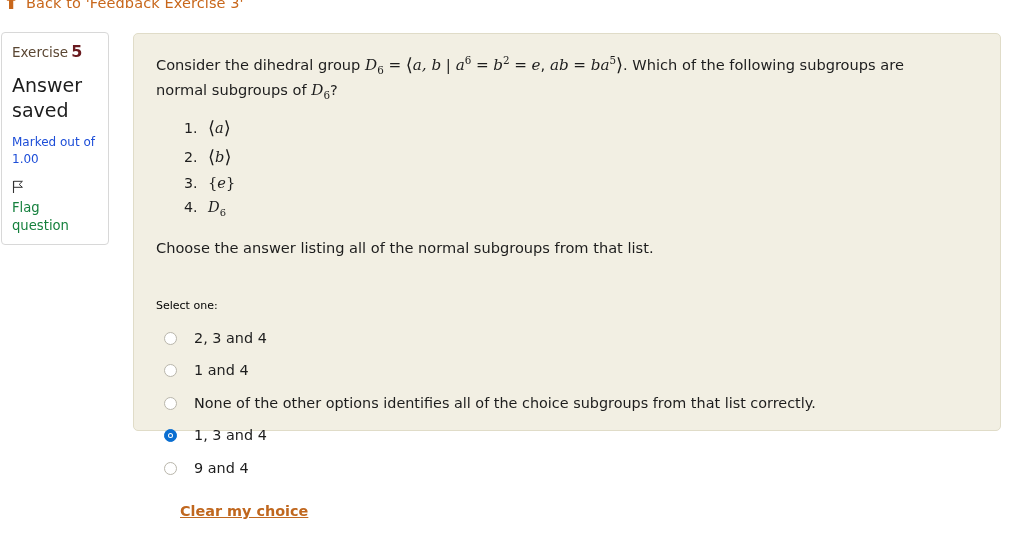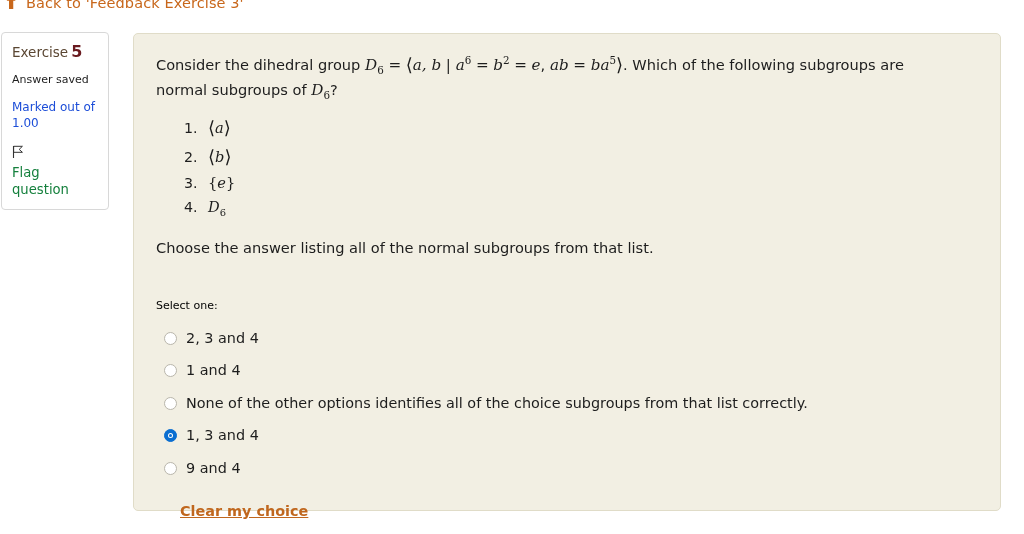--- a/index.html
+++ b/index.html
@@ -71,21 +71,21 @@
     margin-bottom: 11px;
     white-space: nowrap;
   }
   .info-qno .num {
     font-size: 16px;
     font-weight: bold;
     color: #6a1b20;
     margin-left: 3px;
   }
   .info-state {
-    font-size: 11px;
+    font-size: 19px;
     color: #1d1d1d;
     margin-bottom: 12px;
     line-height: 1.3;
   }
   .info-marks {
     font-size: 12px;
     color: #1d4ed8;
     margin-bottom: 12px;
     line-height: 1.35;
     max-width: 92px;
@@ -108,21 +108,21 @@
     flex: 0 0 auto;
     margin-top: 1px;
   }
 
   
   .qcard {
     position: absolute;
     left: 133px;
     top: 1px;
     width: 868px;
-    height: 478px;
+    height: 398px;
     background: #f2efe3;
     border: 1px solid #e0dcc8;
     border-radius: 5px;
     padding: 18px 22px 20px 22px;
   }
 
   .qtext {
     font-size: 14.6px;
     line-height: 1.48;
     color: #1d1d1d;
@@ -167,21 +167,21 @@
   .select-one {
     font-size: 11px;
     margin: 0 0 10px 0;
     color: #000000;
   }
 
   .answers { margin: 0; padding: 0; }
   .answer-row {
     display: flex;
     align-items: flex-start;
-    gap: 9px;
+    gap: 17px;
     padding: 6.5px 0 6.5px 8px;
     cursor: pointer;
   }
   .radio {
     flex: 0 0 auto;
     width: 13px;
     height: 13px;
     border-radius: 50%;
     background: #ffffff;
     border: 1px solid #b9b6ab;

